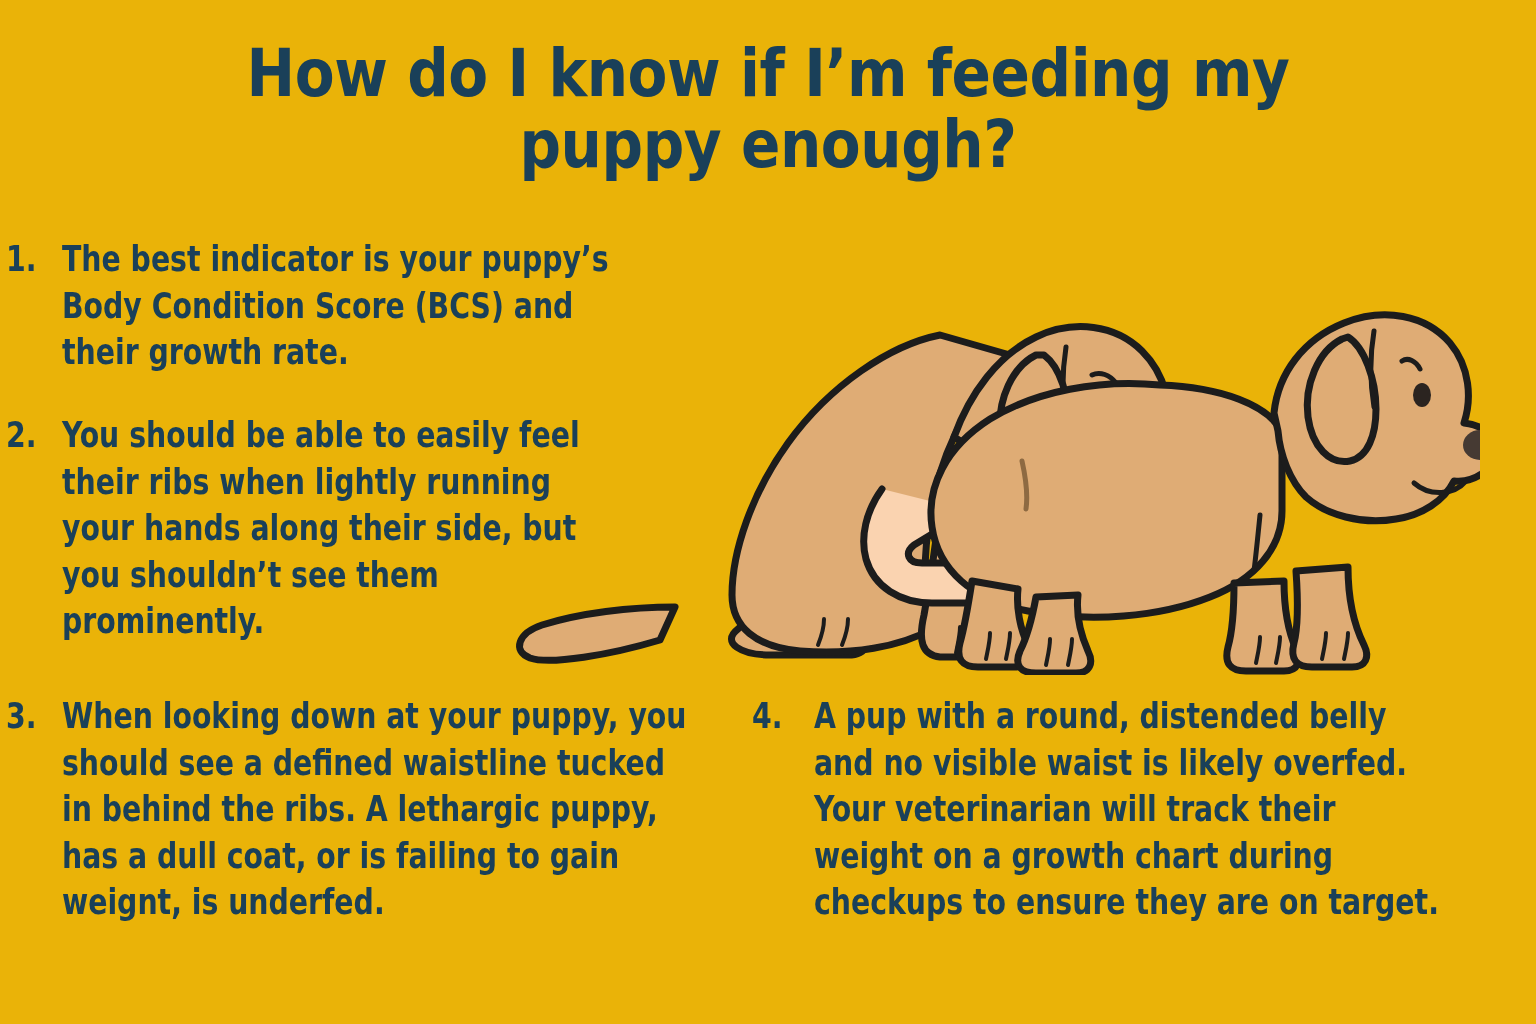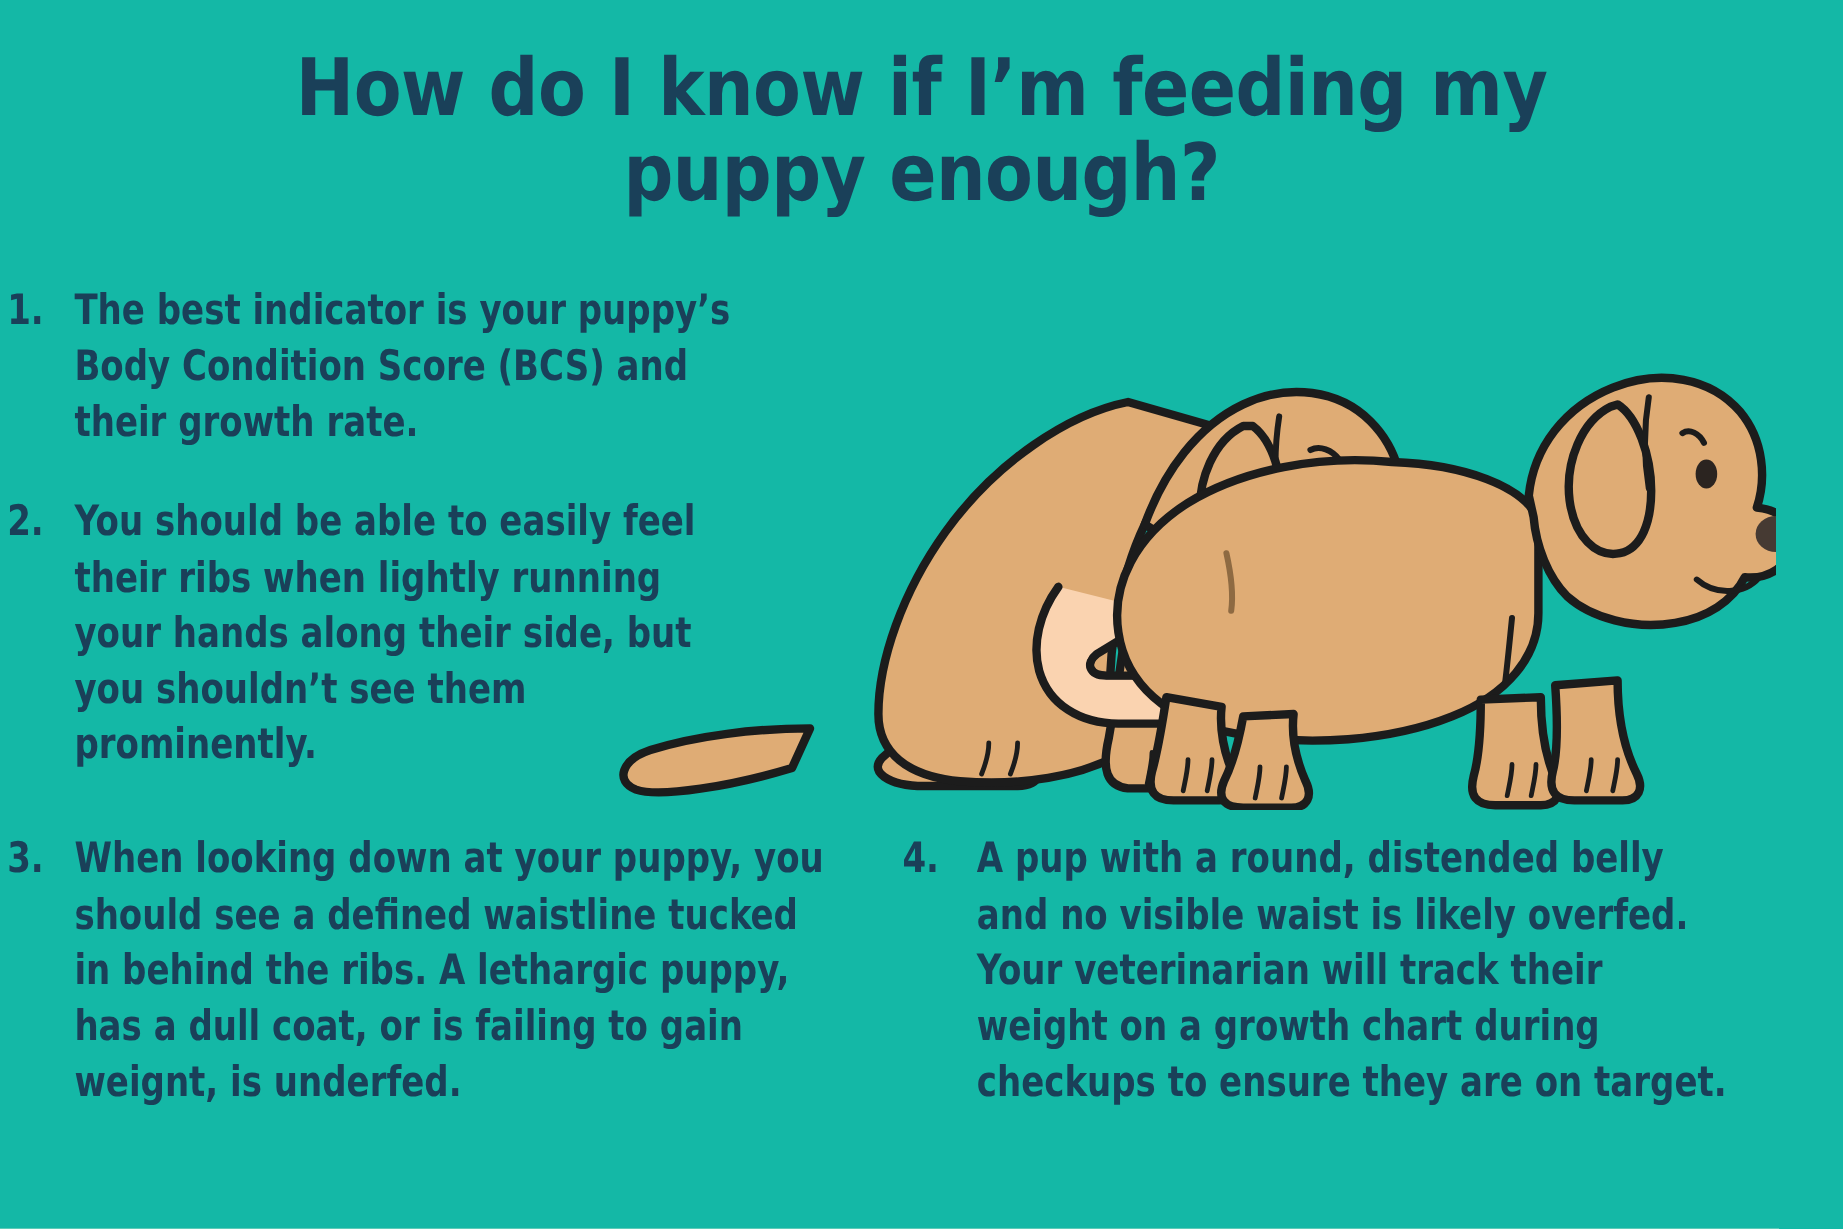--- a/index.html
+++ b/index.html
@@ -12,21 +12,21 @@
     background: #FDF4E0;
     font-family: "Liberation Sans", sans-serif;
     overflow: hidden;
     position: relative;
   }
 
   .canvas {
     position: relative;
     width: 1536px;
     height: 1024px;
-    background: #14b8a6;
+    background: #eab308;
   }
 
   
   .title {
     position: absolute;
     left: 0;
     top: 38px;
     width: 1536px;
     text-align: center;
     color: #1A4059;

